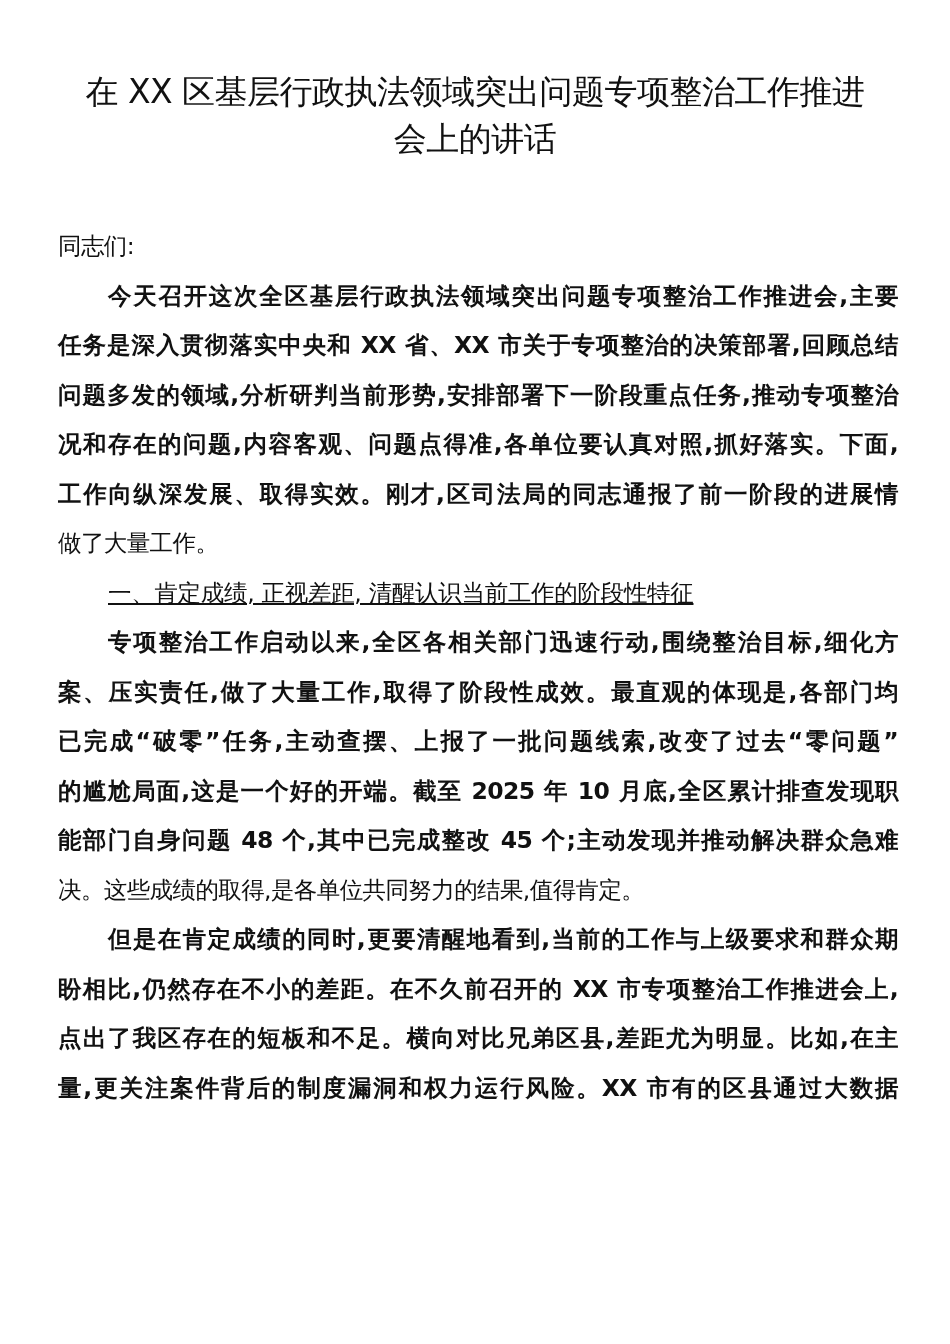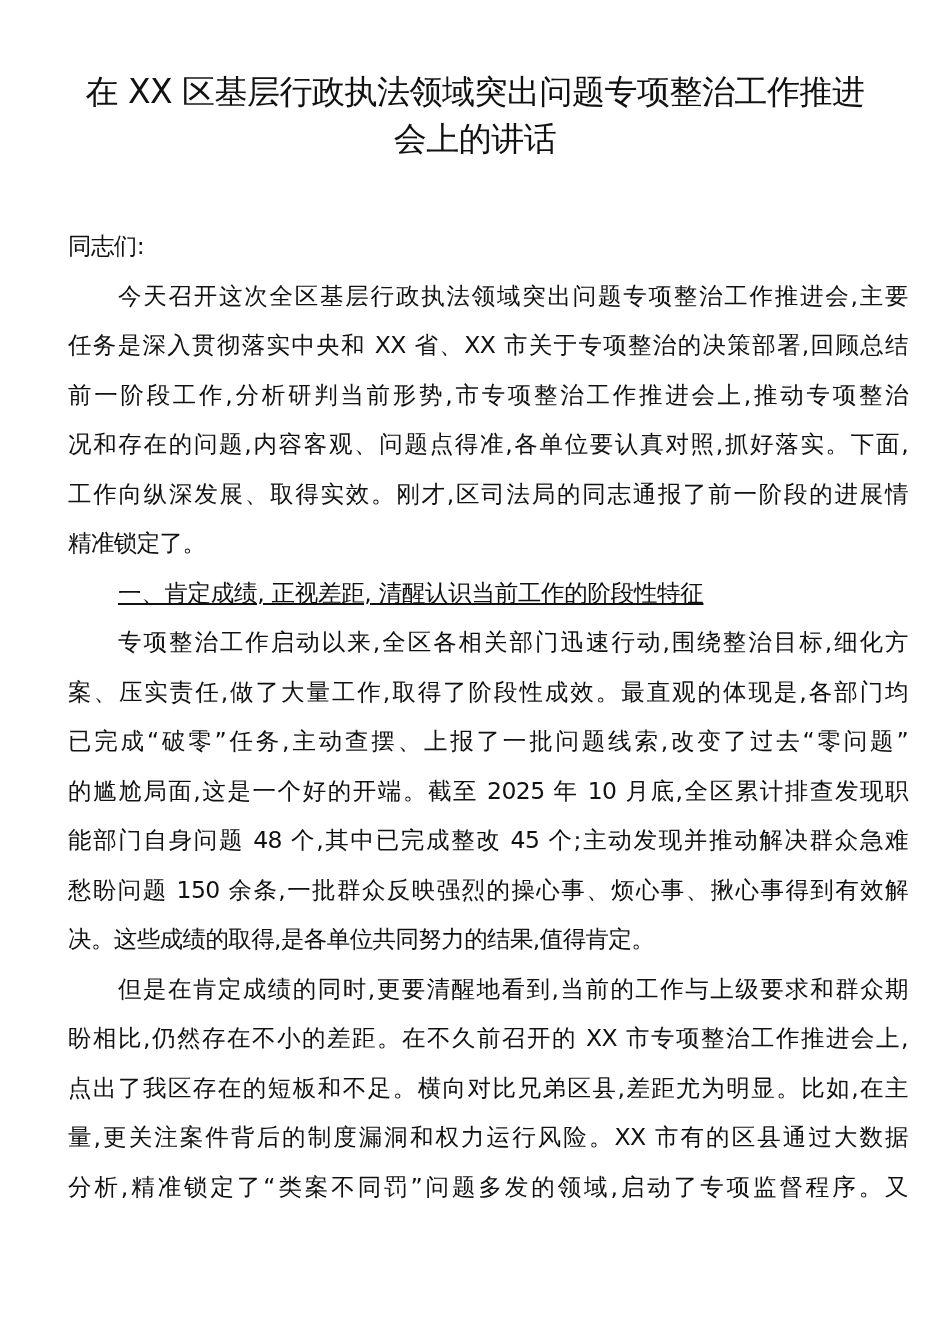--- a/index.html
+++ b/index.html
@@ -34,38 +34,39 @@
       font-weight: normal;
       margin: 0;
     }
     .title .tline {
       display: block;
       white-space: nowrap;
       text-align: center;
     }
     .body-block {
       position: absolute;
-      left: 68px;
+      left: 58px;
       width: 840px;
       top: 222px;
     }
     .line {
       display: block;
       height: 49.5px;
       line-height: 49.5px;
       font-size: 23.5px;
       white-space: nowrap;
       letter-spacing: -0.6px;
     }
     .line.indent {
       padding-left: 50px;
     }
     .line.justify {
       text-align: justify;
       text-align-last: justify;
+      font-weight: bold;
     }
     .heading-line {
       letter-spacing: -0.3px;
       text-decoration: underline;
     }
   </style>
 </head>
 <body>
 
 <div class="page">
@@ -73,41 +74,39 @@
     <span class="tline">在 XX 区基层行政执法领域突出问题专项整治工作推进</span>
     <span class="tline">会上的讲话</span>
   </h1>
 
   <div class="body-block">
     <div class="line">同志们:</div>
 
     <div>
       <div class="line indent justify">今天召开这次全区基层行政执法领域突出问题专项整治工作推进会,主要</div>
       <div class="line justify">任务是深入贯彻落实中央和 XX 省、XX 市关于专项整治的决策部署,回顾总结</div>
-      <div class="line justify">前一阶段工作,分析研判当前形势,市专项整治工作推进会上,推动专项整治</div>
+      <div class="line justify">问题多发的领域,分析研判当前形势,安排部署下一阶段重点任务,推动专项整治</div>
       <div class="line justify">况和存在的问题,内容客观、问题点得准,各单位要认真对照,抓好落实。下面,</div>
       <div class="line justify">工作向纵深发展、取得实效。刚才,区司法局的同志通报了前一阶段的进展情</div>
-      <div class="line">精准锁定了。</div>
+      <div class="line">做了大量工作。</div>
     </div>
 
     <div>
       <div class="line indent heading-line">一、肯定成绩, 正视差距, 清醒认识当前工作的阶段性特征</div>
     </div>
 
     <div>
       <div class="line indent justify">专项整治工作启动以来,全区各相关部门迅速行动,围绕整治目标,细化方</div>
       <div class="line justify">案、压实责任,做了大量工作,取得了阶段性成效。最直观的体现是,各部门均</div>
       <div class="line justify">已完成“破零”任务,主动查摆、上报了一批问题线索,改变了过去“零问题”</div>
       <div class="line justify">的尴尬局面,这是一个好的开端。截至 2025 年 10 月底,全区累计排查发现职</div>
       <div class="line justify">能部门自身问题 48 个,其中已完成整改 45 个;主动发现并推动解决群众急难</div>
-      <div class="line justify">愁盼问题 150 余条,一批群众反映强烈的操心事、烦心事、揪心事得到有效解</div>
       <div class="line">决。这些成绩的取得,是各单位共同努力的结果,值得肯定。</div>
     </div>
 
     <div>
       <div class="line indent justify">但是在肯定成绩的同时,更要清醒地看到,当前的工作与上级要求和群众期</div>
       <div class="line justify">盼相比,仍然存在不小的差距。在不久前召开的 XX 市专项整治工作推进会上,</div>
       <div class="line justify">点出了我区存在的短板和不足。横向对比兄弟区县,差距尤为明显。比如,在主</div>
       <div class="line justify">量,更关注案件背后的制度漏洞和权力运行风险。XX 市有的区县通过大数据</div>
-      <div class="line justify">分析,精准锁定了“类案不同罚”问题多发的领域,启动了专项监督程序。又</div>
     </div>
   </div>
 </div>
 
 </body></html>

